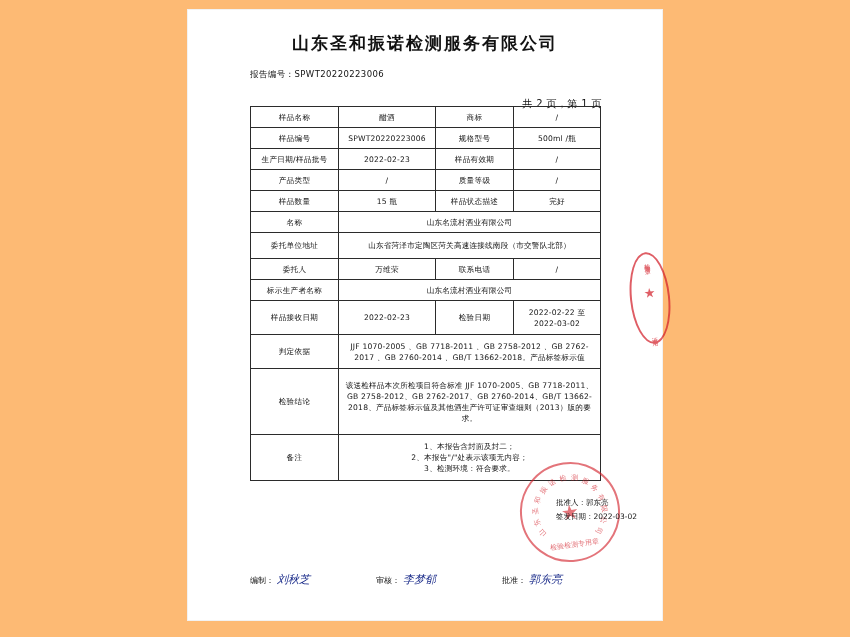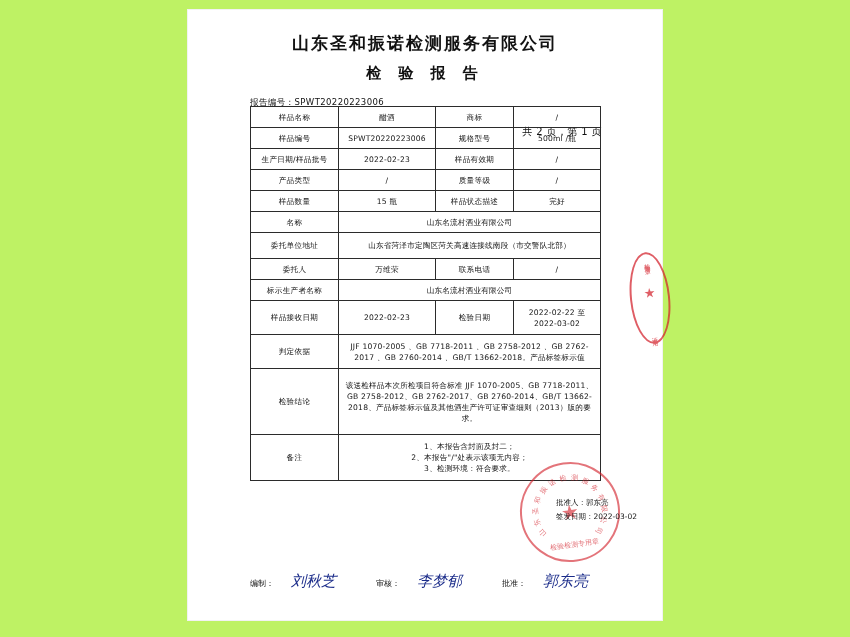--- a/index.html
+++ b/index.html
@@ -11,21 +11,21 @@
     width: 850px;
     height: 637px;
     overflow: hidden;
     font-family: "DejaVu Sans", "Liberation Sans", sans-serif;
     color: #1a1a1a;
   }
   .page {
     position: relative;
     width: 850px;
     height: 637px;
-    background: #bef264;
+    background: #fdba74;
   }
   .doc {
     position: absolute;
     left: 188px;
     top: 10px;
     width: 474px;
     height: 610px;
     background: #ffffff;
     box-shadow: 0 0 0 1px #f2f2f2;
   }
@@ -113,22 +113,22 @@
   .sign-cell {
     position: absolute;
     top: 6px;
     white-space: nowrap;
   }
   .sign-label { color: #141414; }
   .sign-name {
     color: #1b2c8a;
     font-family: "DejaVu Serif", "Liberation Serif", serif;
     font-style: italic;
-    font-size: 15px;
-    margin-left: 17px;
+    font-size: 11px;
+    margin-left: 3px;
   }
   .sign-a { left: 0px; }
   .sign-b { left: 126px; }
   .sign-c { left: 252px; }
 
   
   .stamp-oval {
     position: absolute;
     left: 630px;
     top: 252px;
@@ -216,21 +216,20 @@
     white-space: nowrap;
   }
 </style>
 </head>
 <body>
 
 <div class="page">
   <div class="doc">
 
     <div class="title-main">山东圣和振诺检测服务有限公司</div>
-    <div class="title-sub">检 验 报 告</div>
 
     <div class="meta-row">
       <div class="meta-left">报告编号：SPWT20220223006</div>
       <div class="meta-right">共 2 页，第 1 页</div>
     </div>
 
     <table class="report">
       <colgroup>
         <col style="width:88px">
         <col style="width:97px">

